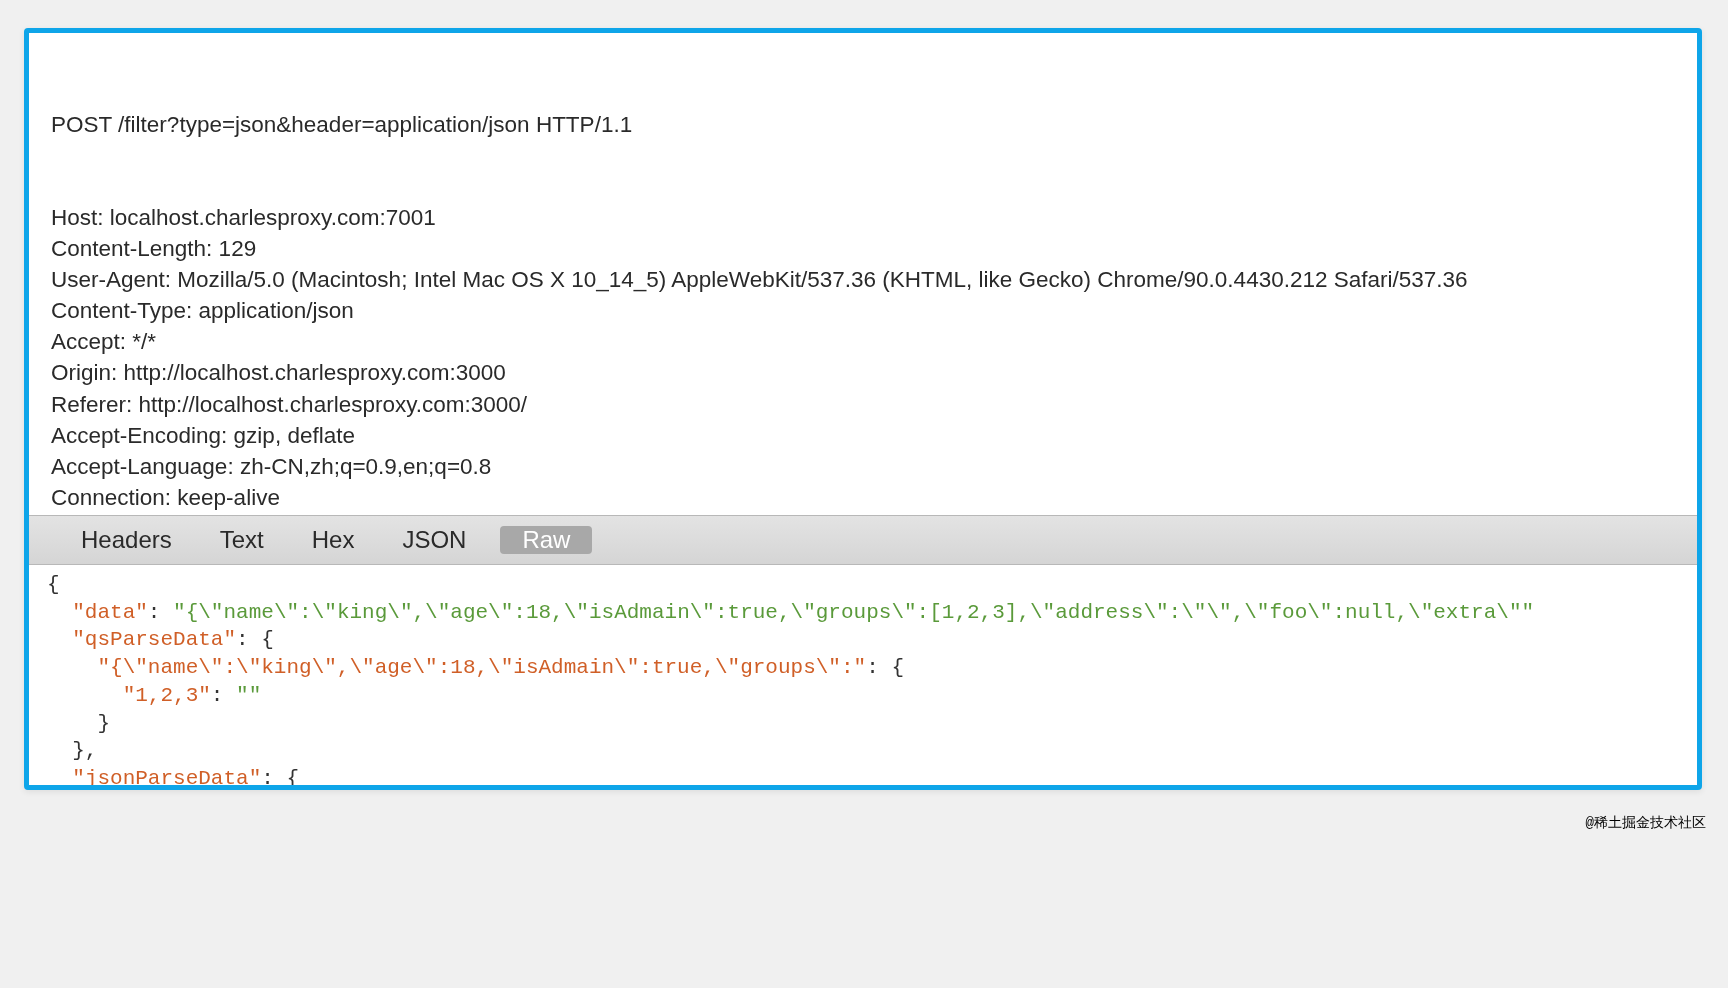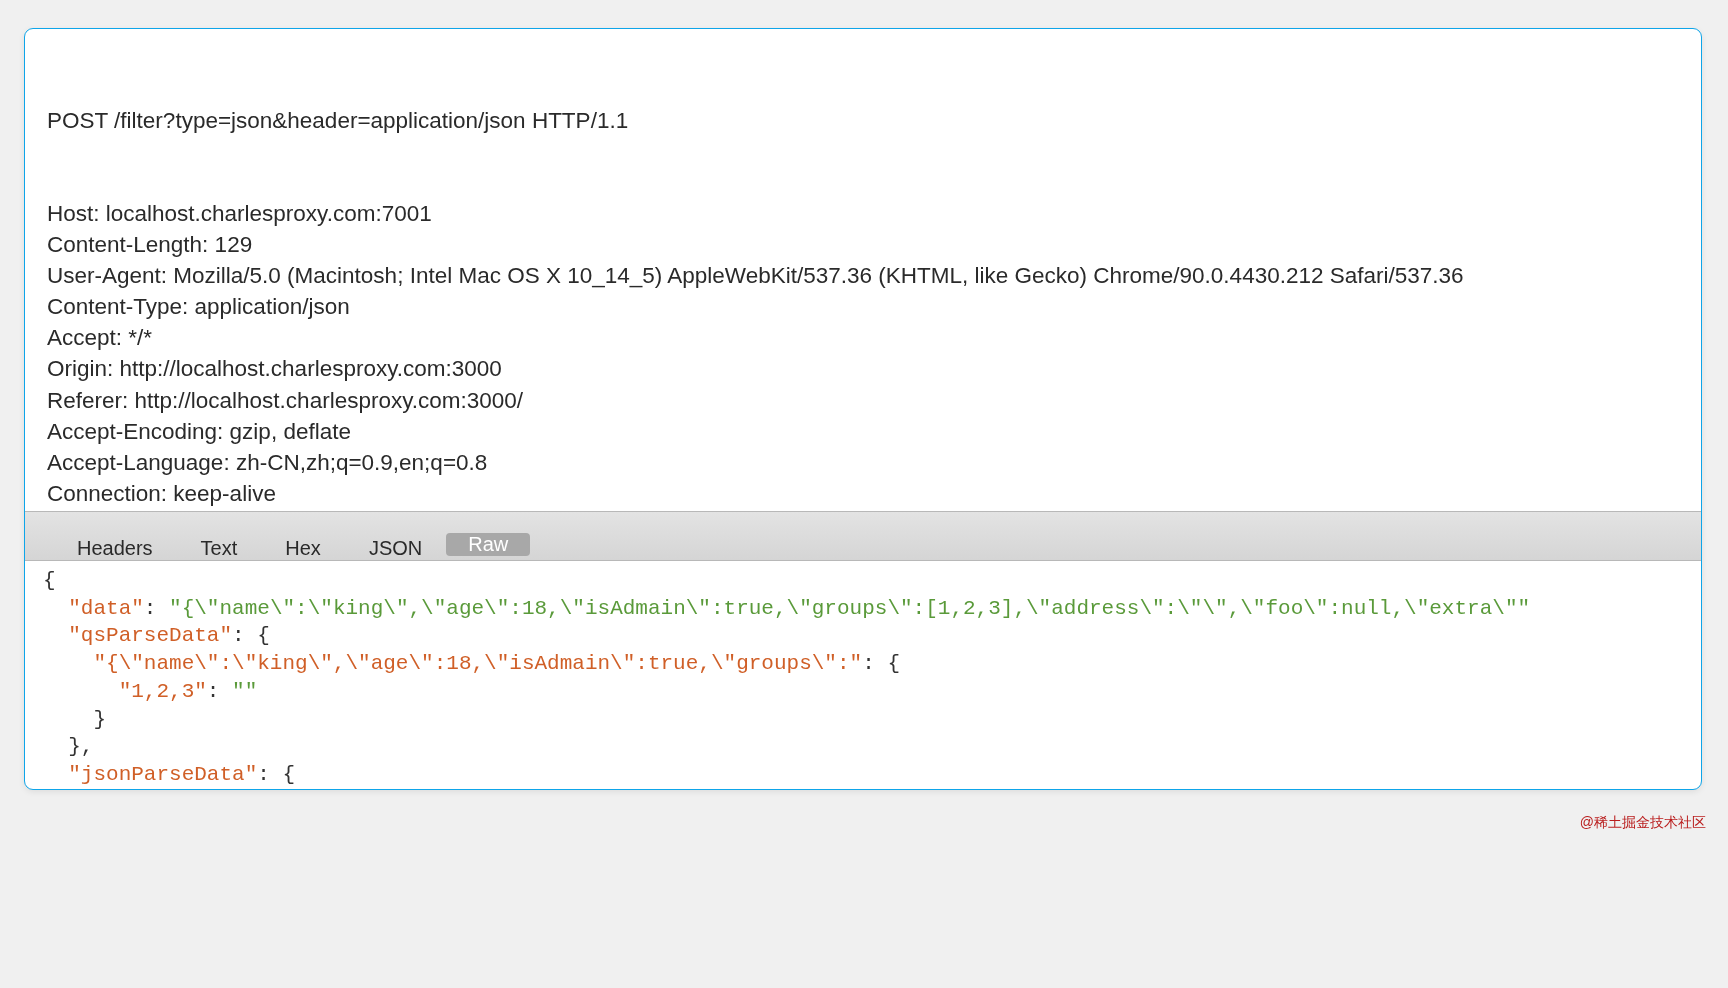--- a/index.html
+++ b/index.html
@@ -13,22 +13,22 @@
     color: #262626;
     overflow: hidden;
   }
   .window {
     position: absolute;
     left: 24px;
     top: 28px;
     width: 1678px;
     height: 762px;
     background: #ffffff;
-    border: 1px solid #0ea5e9;
-    border-radius: 9px;
+    border: 5px solid #0ea5e9;
+    border-radius: 4px;
     box-shadow: 0 2px 6px rgba(0,0,0,0.08);
     overflow: hidden;
     box-sizing: border-box;
   }
   .request-pane {
     position: absolute;
     left: 0; right: 0; top: 0;
     height: 482px;
     padding: 14px 22px 10px 22px;
     box-sizing: border-box;
@@ -39,43 +39,43 @@
     white-space: pre-wrap;
     font-family: -apple-system, "Helvetica Neue", Arial, sans-serif;
   }
   .header-line { display:block; }
   .tab-bar {
     position: absolute;
     left: 0; right: 0;
     top: 482px;
     height: 48px;
     display: flex;
-    align-items: flex-end;
+    align-items: center;
     background: linear-gradient(#e3e3e3,#d5d5d5);
     border-top: 1px solid #b8b8b8;
     border-bottom: 1px solid #b8b8b8;
-    font-size: 20px;
+    font-size: 24px;
   }
   .tab {
     padding: 0 24px;
     display: flex;
     align-items: center;
     color: #2a2a2a;
     cursor: default;
     user-select: none;
   }
   .tab + .tab { margin-left: 0; }
   .tab.active {
     background: #a8a8a8;
     color: #ffffff;
     border-top-left-radius: 4px;
     border-top-right-radius: 4px;
     border-bottom-left-radius: 4px;
     border-bottom-right-radius: 4px;
-    margin: 4px 0;
+    margin: 4px 10px;
     padding: 0 22px;
   }
   .response-pane {
     position: absolute;
     left: 0; right: 0;
     top: 530px;
     bottom: 0;
     padding: 8px 12px 0 18px;
     box-sizing: border-box;
     font-family: "Menlo","Consolas","Courier New",monospace;
@@ -86,22 +86,22 @@
     white-space: pre;
   }
   .tok-key   { color: #d05f27; }   
   .tok-str   { color: #5a9a3a; }   
   .tok-punc  { color: #333; }       
   .watermark {
     position: fixed;
     right: 22px;
     bottom: 156px;
     font-size: 14px;
-    color: #b91c1c;
-    font-family: Liberation Sans, sans-serif;
+    color: #000000;
+    font-family: Liberation Mono, monospace;
   }
 </style>
 </head>
 <body>
 
 <div class="window">
 
   <div class="request-pane">
     <span class="header-line">POST /filter?type=json&amp;header=application/json HTTP/1.1</span>
     <span id="req-headers-container"><span class="header-line">Host: localhost.charlesproxy.com:7001</span><span class="header-line">Content-Length: 129</span><span class="header-line">User-Agent: Mozilla/5.0 (Macintosh; Intel Mac OS X 10_14_5) AppleWebKit/537.36 (KHTML, like Gecko) Chrome/90.0.4430.212 Safari/537.36</span><span class="header-line">Content-Type: application/json</span><span class="header-line">Accept: */*</span><span class="header-line">Origin: http://localhost.charlesproxy.com:3000</span><span class="header-line">Referer: http://localhost.charlesproxy.com:3000/</span><span class="header-line">Accept-Encoding: gzip, deflate</span><span class="header-line">Accept-Language: zh-CN,zh;q=0.9,en;q=0.8</span><span class="header-line">Connection: keep-alive</span></span>

